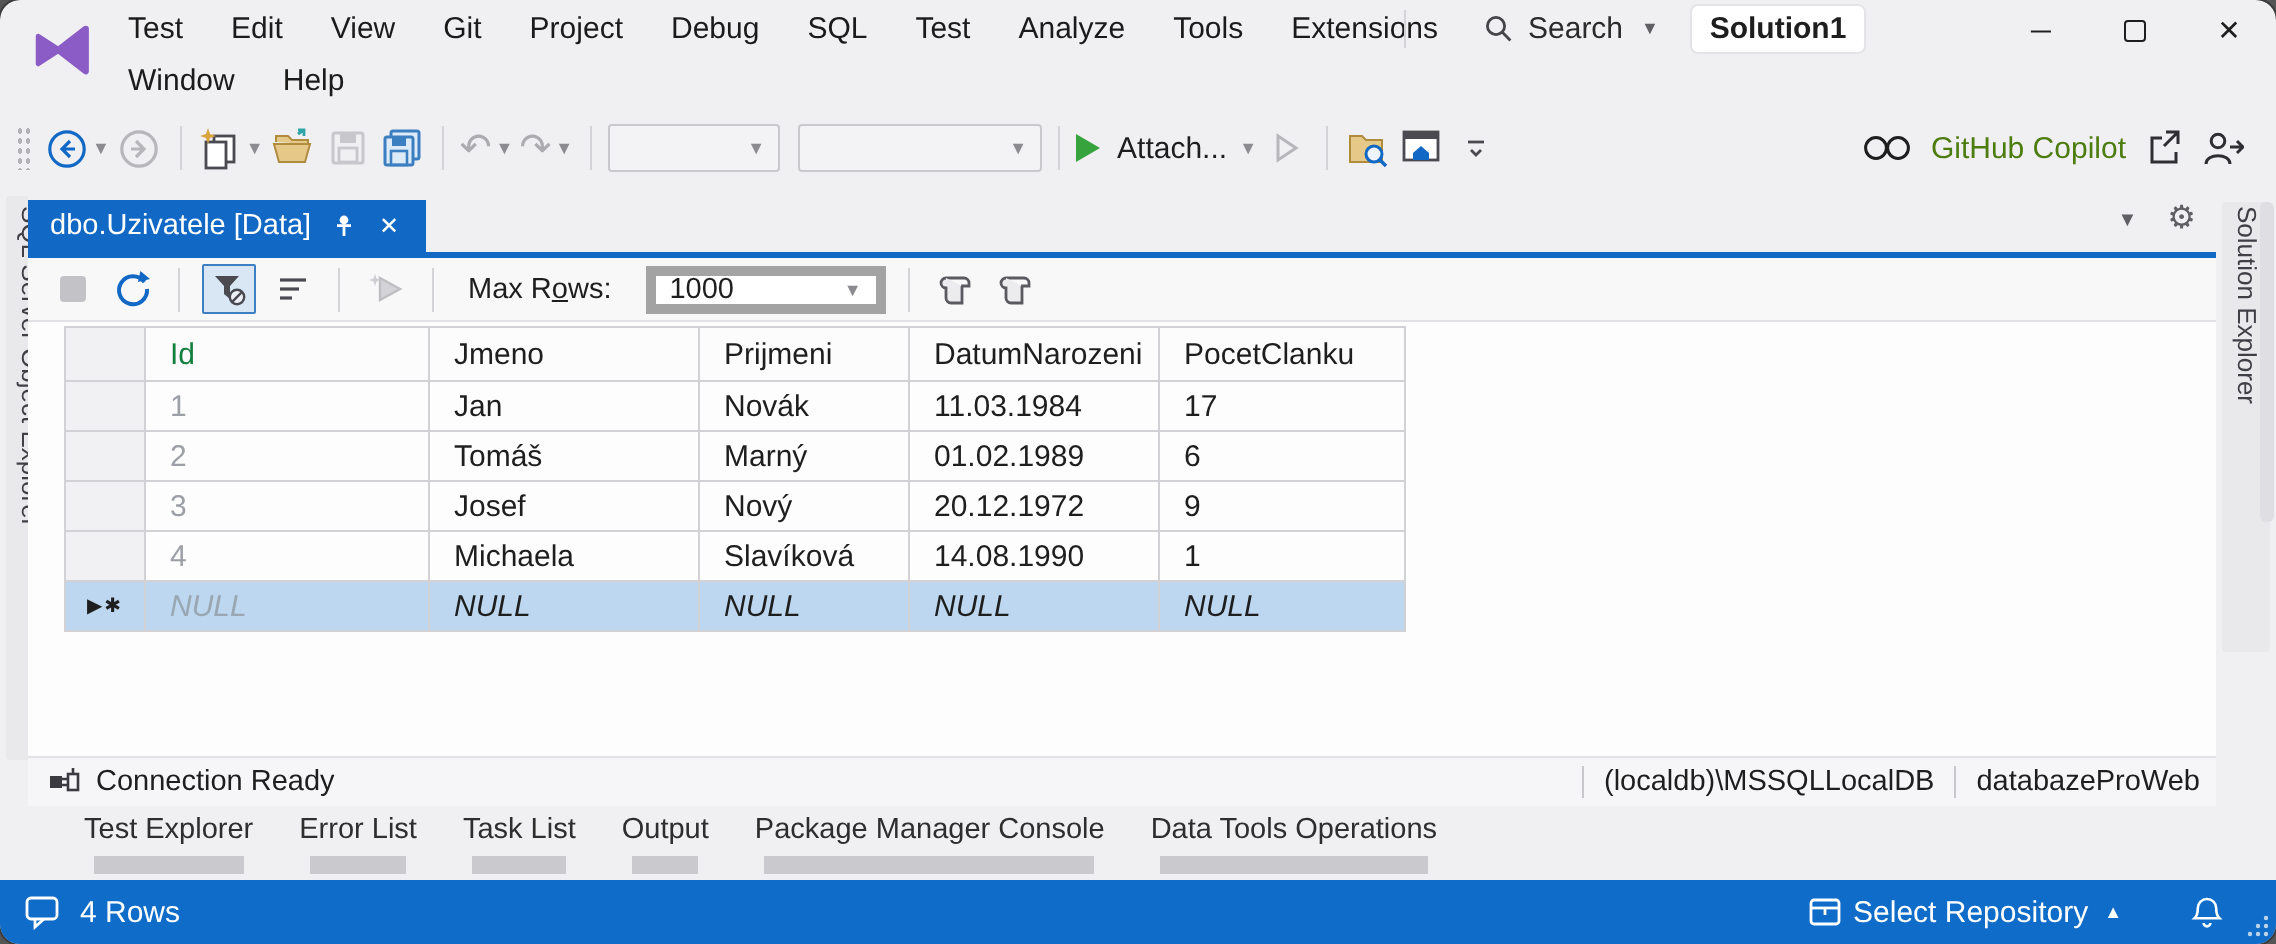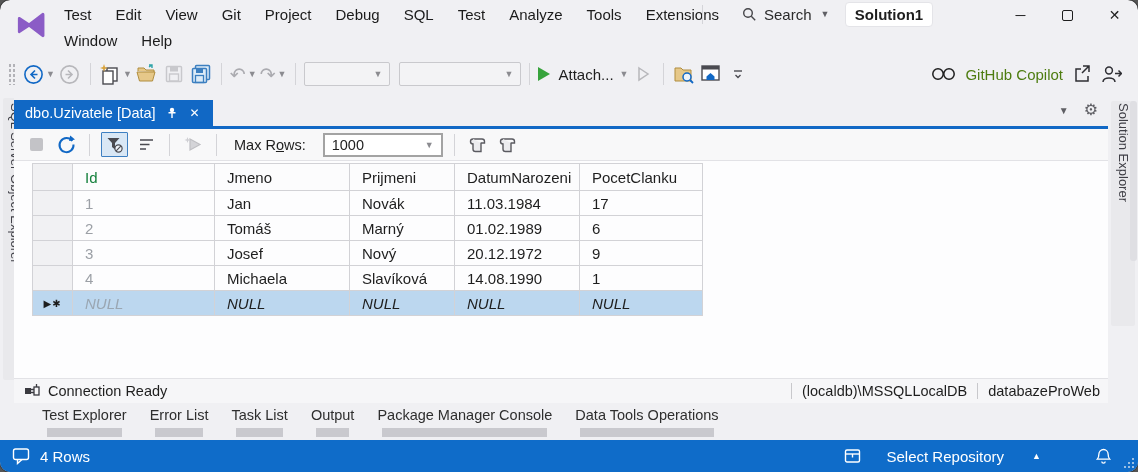--- a/index.html
+++ b/index.html
@@ -52,21 +52,21 @@
   .tab-pin, .tab-close { display:flex; align-items:center; justify-content:center; width:14px; height:14px; color:#fff; }
   .tab-close { font-size:12px; }
   .tabstrip-right { position:absolute; right:10px; top:9px; display:flex; align-items:center; gap:15px; color:#5f5f64; }
   .ts-chevron { font-size:10px; }
   .ts-gear { font-size:16px; line-height:1; }
   .datatoolbar { position:relative; height:32px; background:#f8f8f9; border-bottom:1px solid #e2e2e6; display:flex; align-items:center; padding-left:10px; gap:6px; font-size:14.5px; }
   .stopsq { width:13px; height:13px; background:#c3c3c7; border-radius:2px; }
   .filterbox { width:27px; height:25px; border:1px solid #3E7FC1; background:#d9e7f5; display:flex; align-items:center; justify-content:center; border-radius:1px; }
   .maxrows-lbl { margin:0 6px 0 6px; }
   .uline { text-decoration:underline; }
-  .mrcombo { width:120px; height:24px; background:#fff; border:2px solid #a3a3a3; display:flex; align-items:center; padding:0 7px; margin-left:5px; }
+  .mrcombo { width:120px; height:24px; background:#fff; border:5px solid #a3a3a3; display:flex; align-items:center; padding:0 7px; margin-left:5px; }
   .mrcombo .val { flex:1; font-size:14.5px; }
   
   .grid { position:absolute; left:18px; top:70px; border-collapse:collapse; font-size:15px; }
   .grid td, .grid th { border:1px solid #d2d2d6; padding:0 0 0 12px; text-align:left; font-weight:400; height:25px; white-space:nowrap; overflow:hidden; }
   .grid th { height:27px; background:#fcfcfd; color:#1e1e1e; }
   .grid .rowhdr { width:40px; min-width:40px; background:#f1f1f3; padding:0; text-align:center; }
   .grid .c-id { width:142px; min-width:142px; color:#9ca0a6; }
   .grid .c-jm { width:135px; min-width:135px; }
   .grid .c-pr { width:105px; min-width:105px; }
   .grid .c-dn { width:125px; min-width:125px; }
@@ -79,21 +79,21 @@
   .connbar .right { margin-left:auto; display:flex; align-items:center; }
   .conn-sep { width:1px; height:16px; background:#c8c8cc; margin:0 10px; }
   
   .bottomtabs { position:absolute; left:0; right:0; top:403px; height:37px; background:#f0f0f3; display:flex; padding-left:42px; gap:23px; }
   .btab { display:flex; flex-direction:column; align-items:center; }
   .btab .lbl { font-size:14.5px; color:#2e2e2e; line-height:25px; }
   .btab .bar { height:9px; align-self:stretch; margin:0 5px; background:#c9c9ce; }
   
   .statusbar { position:absolute; left:0; right:0; bottom:0; height:32px; background:#0F6CC9; color:#fff; display:flex; align-items:center; font-size:15px; padding:0 26px 0 12px; }
   .sb-left { display:flex; align-items:center; gap:9px; }
-  .sb-right { margin-left:auto; display:flex; align-items:center; gap:26px; }
+  .sb-right { margin-left:auto; display:flex; align-items:center; gap:6px; }
   .sb-bell { margin-left:28px; }
   .sb-tri { font-size:9px; margin-left:2px; }
   .sb-grip { position:absolute; right:3px; bottom:3px; }
 </style>
 </head>
 <body>
 
 <div class="window">
 
   <div class="titlebar">

